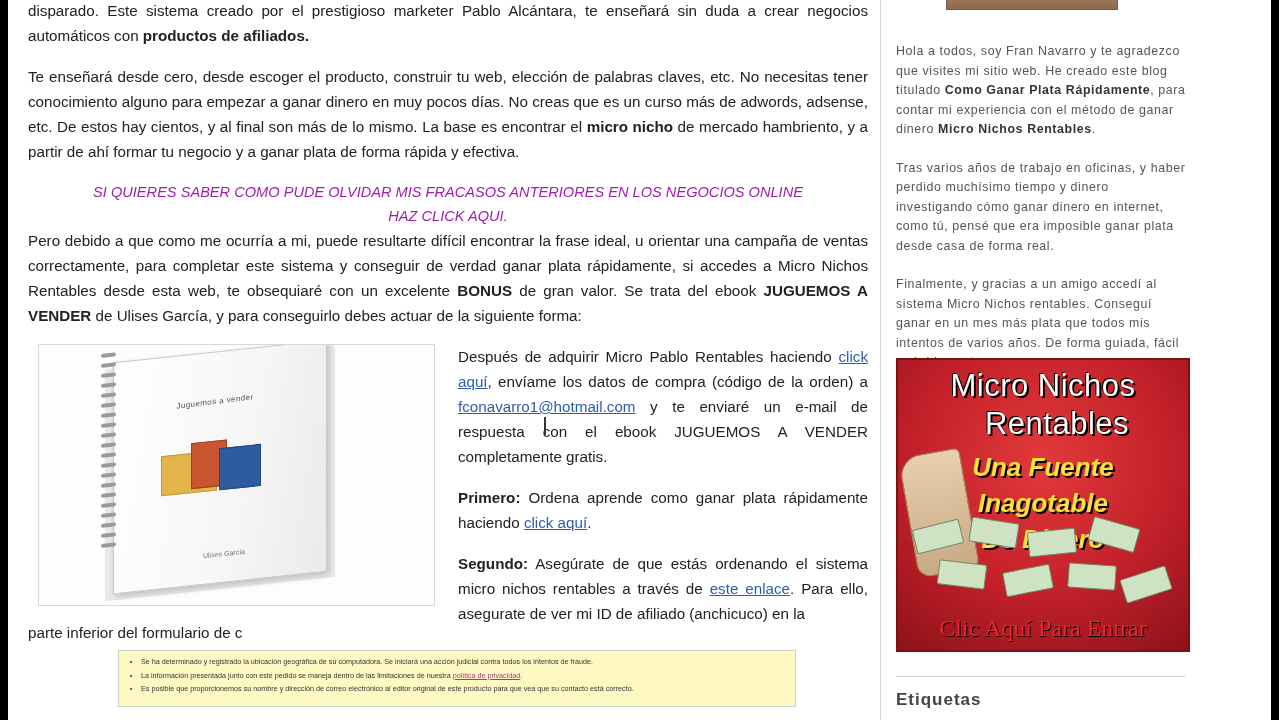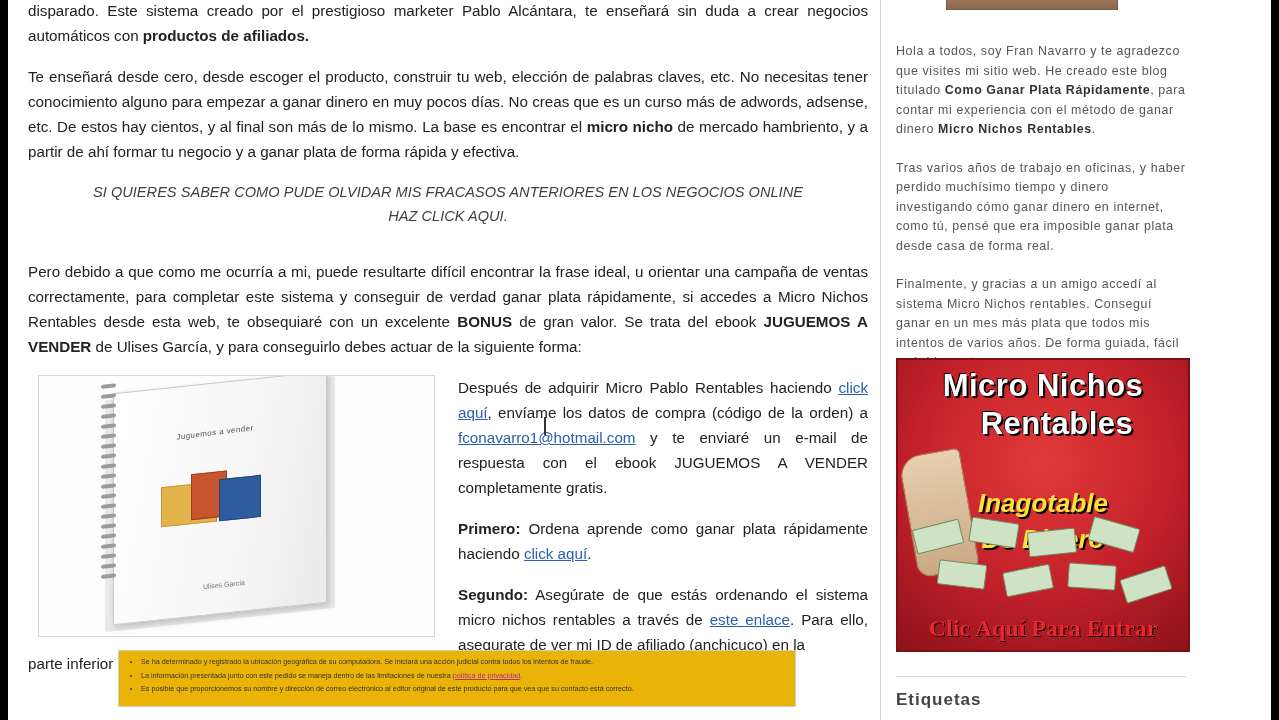--- a/index.html
+++ b/index.html
@@ -45,22 +45,22 @@
   }
   .main-col p.first {
     margin-top: -2px;
   }
   b, .b { font-weight: bold; }
   .center-italic {
     text-align: center;
     font-style: italic;
     font-size: 14.6px;
     line-height: 24px;
-    margin: 6px 0 31px 0;
-    color: #404040;
+    margin: 6px 0 0 0;
+    color: #a21caf;
   }
   
   .book-block {
     position: relative;
     margin-top: 6px;
     min-height: 270px;
   }
   .book-img {
     position: absolute;
     left: 10px;
@@ -195,21 +195,21 @@
     color: #111;
     white-space: nowrap;
     font-family: "Liberation Sans", sans-serif;
   }
   
   .fineprint {
     position: absolute;
     left: 110px;
     top: 650px;
     width: 660px;
-    background: #eab308;
+    background: #fef9c3;
     border: 1px solid #cfcfc8;
     padding: 6px 8px 8px 8px;
     font-size: 7.2px;
     line-height: 10.5px;
     color: #333;
   }
   .fineprint ul {
     margin: 0;
     padding-left: 14px;
   }
@@ -261,21 +261,21 @@
     position: absolute;
     inset: 0;
     background:
       radial-gradient(circle at 50% 35%, #e23a3a 0%, #c2202a 55%, #8d1219 100%);
   }
   .ad .t1, .ad .t2 {
     position: absolute;
     left: 0; right: 0;
     text-align: center;
     color: #fff;
-    font-weight: bold;
+    font-weight: normal;
     font-family: "Liberation Sans", sans-serif;
     text-shadow: 2px 2px 0 #000, -1px -1px 0 #000;
     letter-spacing: .5px;
   }
   .ad .t1 { top: 8px; font-size: 31px; }
   .ad .t2 { top: 46px; font-size: 31px; margin-left: 28px; }
   .ad .y1, .ad .y2, .ad .y3 {
     position: absolute;
     left: 0; right: 0;
     text-align: center;
@@ -287,21 +287,21 @@
   }
   .ad .y1 { top: 92px; }
   .ad .y2 { top: 128px; font-style: italic; }
   .ad .y3 { top: 164px; }
   .ad .cta {
     position: absolute;
     left: 0; right: 0;
     bottom: 8px;
     text-align: center;
     color: #e8262e;
-    font-weight: bold;
+    font-weight: normal;
     font-size: 24px;
     text-shadow: 1px 1px 0 #000;
     font-family: "Liberation Serif", serif;
   }
   .ad .bills {
     position: absolute;
     left: 10px;
     bottom: 40px;
     width: 270px;
     height: 90px;
@@ -440,20 +440,21 @@
       <p><span>Hola a todos, soy Fran Navarro y te agradezco que visites mi sitio web. He creado este blog titulado </span><b class="strong">Como Ganar Plata Rápidamente</b><span>, para contar mi experiencia con el método de ganar dinero </span><b class="strong">Micro Nichos Rentables</b><span>.</span></p>
       <p>Tras varios años de trabajo en oficinas, y haber perdido muchísimo tiempo y dinero investigando cómo ganar dinero en internet, como tú, pensé que era imposible ganar plata desde casa de forma real.</p>
       <p>Finalmente, y gracias a un amigo accedí al sistema Micro Nichos rentables. Conseguí ganar en un mes más plata que todos mis intentos de varios años. De forma guiada, fácil y rápidamente.</p>
     </div>
 
     <div class="ad">
       <div class="ad-bg"></div>
       <div class="t1">Micro Nichos</div>
       <div class="t2">Rentables</div>
       <div class="hand"></div>
+      <div class="y1">Una Fuente</div>
       <div class="y2">Inagotable</div>
       <div class="y3">De Dinero</div>
       <div class="bills">
         <div class="bill" style="left:6px;  top:4px;  transform:rotate(-14deg);"></div>
         <div class="bill" style="left:62px; top:0px;  transform:rotate(9deg);"></div>
         <div class="bill" style="left:120px;top:10px; transform:rotate(-6deg);"></div>
         <div class="bill" style="left:182px;top:2px;  transform:rotate(16deg);"></div>
         <div class="bill" style="left:30px; top:42px; transform:rotate(7deg);"></div>
         <div class="bill" style="left:96px; top:48px; transform:rotate(-11deg);"></div>
         <div class="bill" style="left:160px;top:44px; transform:rotate(4deg);"></div>

